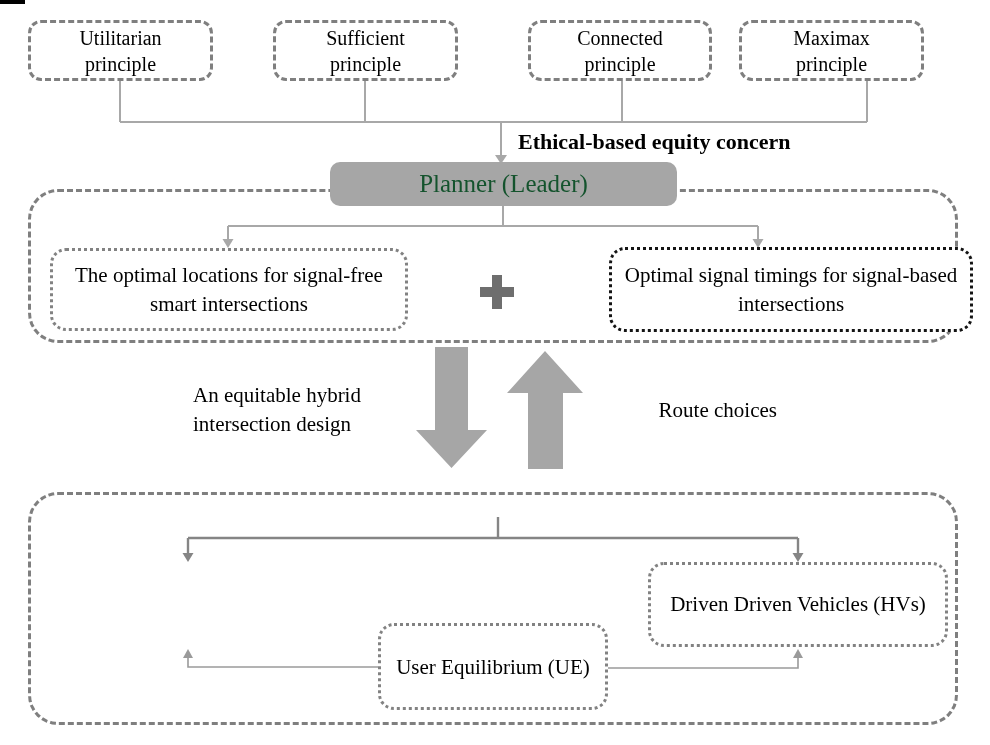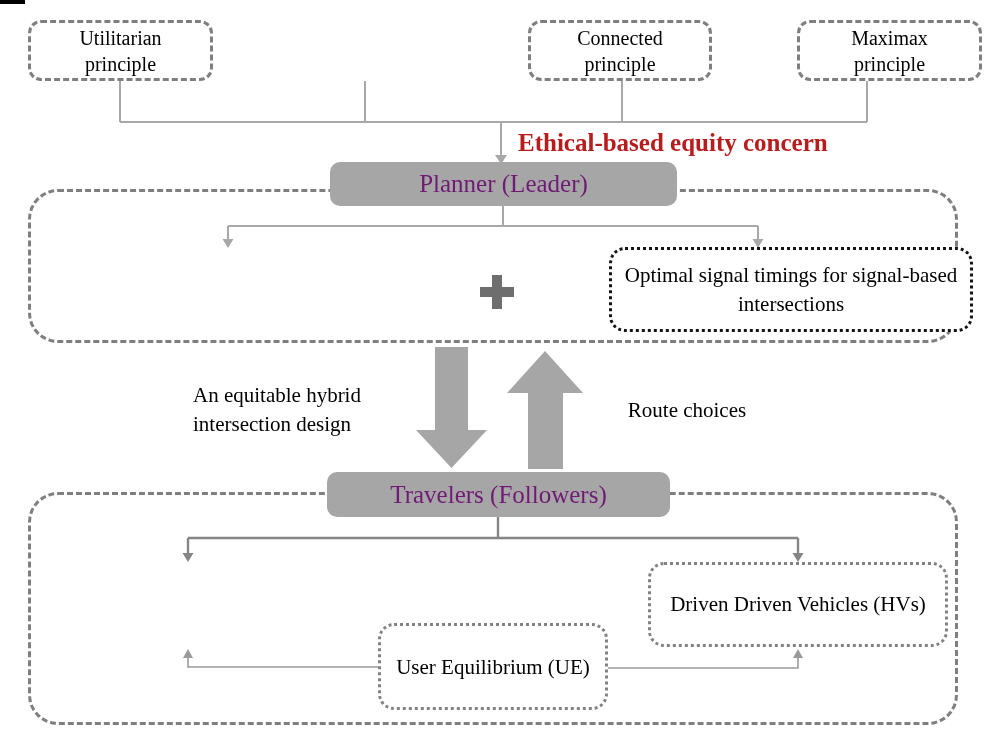--- a/index.html
+++ b/index.html
@@ -25,79 +25,82 @@
     position:absolute;box-sizing:border-box;z-index:3;
     border:3px dotted #828282;border-radius:16px;background:#ffffff;
     display:flex;align-items:center;justify-content:center;text-align:center;
     font-size:21px;line-height:29px;padding:2px 12px;
   }
   .dot-box.black{border-color:#141414;}
   .dot-box.bold{font-weight:normal;font-size:21px;line-height:30px;}
   
   .solid-box{
     position:absolute;box-sizing:border-box;z-index:3;
-    background:#a6a6a6;border-radius:10px;color:#701a75;
+    background:#a6a6a6;border-radius:10px;color:#14532d;
     display:flex;align-items:center;justify-content:center;text-align:center;
     font-size:25px;
   }
   .flow-label{
     position:absolute;z-index:3;font-size:21px;line-height:29px;text-align:left;color:#000000;
   }
   .bold-label{
-    position:absolute;z-index:3;font-size:25px;font-weight:bold;color:#b91c1c;white-space:nowrap;
+    position:absolute;z-index:3;font-size:22px;font-weight:bold;color:#000000;white-space:nowrap;
   }
   
   .plus{position:absolute;z-index:3;width:34px;height:34px;}
   .plus .h{position:absolute;left:0;top:12px;width:34px;height:10px;background:#6e6e6e;}
   .plus .v{position:absolute;left:12px;top:0;width:10px;height:34px;background:#6e6e6e;}
   .artifact{position:absolute;left:0;top:0;width:25px;height:4px;background:#000000;z-index:4;}
 </style>
 </head>
 <body>
 
 <div id="canvas">
 
   <div class="artifact"></div>
 
   <div class="dash-box" style="left:28px;top:20px;width:185px;height:61px;">
     <span>Utilitarian principle</span>
   </div>
+  <div class="dash-box" style="left:273px;top:20px;width:185px;height:61px;">
+    <span>Sufficient principle</span>
+  </div>
   <div class="dash-box" style="left:528px;top:20px;width:184px;height:61px;">
     <span>Connected principle</span>
   </div>
-  <div class="dash-box" style="left:797px;top:20px;width:185px;height:61px;">
+  <div class="dash-box" style="left:739px;top:20px;width:185px;height:61px;">
     <span>Maximax principle</span>
   </div>
 
   <div class="bold-label" style="left:518px;top:129px;">Ethical-based equity concern</div>
 
   <div class="container-dash" style="left:28px;top:189px;width:930px;height:154px;"></div>
 
   <div class="solid-box" style="left:330px;top:162px;width:347px;height:44px;">
     <span>Planner (Leader)</span>
   </div>
 
+  <div class="dot-box" style="left:50px;top:248px;width:358px;height:83px;">
+    <span>The optimal locations for signal-free smart intersections</span>
+  </div>
 
   <div class="plus" style="left:480px;top:275px;">
     <div class="h"></div>
     <div class="v"></div>
   </div>
 
   <div class="dot-box black" style="left:609px;top:247px;width:364px;height:85px;">
     <span>Optimal signal timings for signal-based intersections</span>
   </div>
 
   <div class="flow-label" style="left:193px;top:381px;width:230px;">An equitable hybrid intersection design</div>
-  <div class="flow-label" style="left:597px;top:396px;width:180px;text-align:center;white-space:nowrap;font-family:Liberation Serif, serif;">Route choices</div>
+  <div class="flow-label" style="left:597px;top:396px;width:180px;text-align:right;white-space:nowrap;font-family:Liberation Serif, serif;">Route choices</div>
 
   <div class="container-dash" style="left:28px;top:492px;width:930px;height:233px;"></div>
 
-  <div class="solid-box" style="left:327px;top:472px;width:343px;height:45px;">
-    <span>Travelers (Followers)</span>
-  </div>
 
 
   <div class="dot-box" style="left:648px;top:562px;width:300px;height:85px;">
     <span>Driven Driven Vehicles (HVs)</span>
   </div>
 
   <div class="dot-box bold" style="left:378px;top:623px;width:230px;height:87px;">
     <span>User Equilibrium (UE)</span>
   </div>
 

